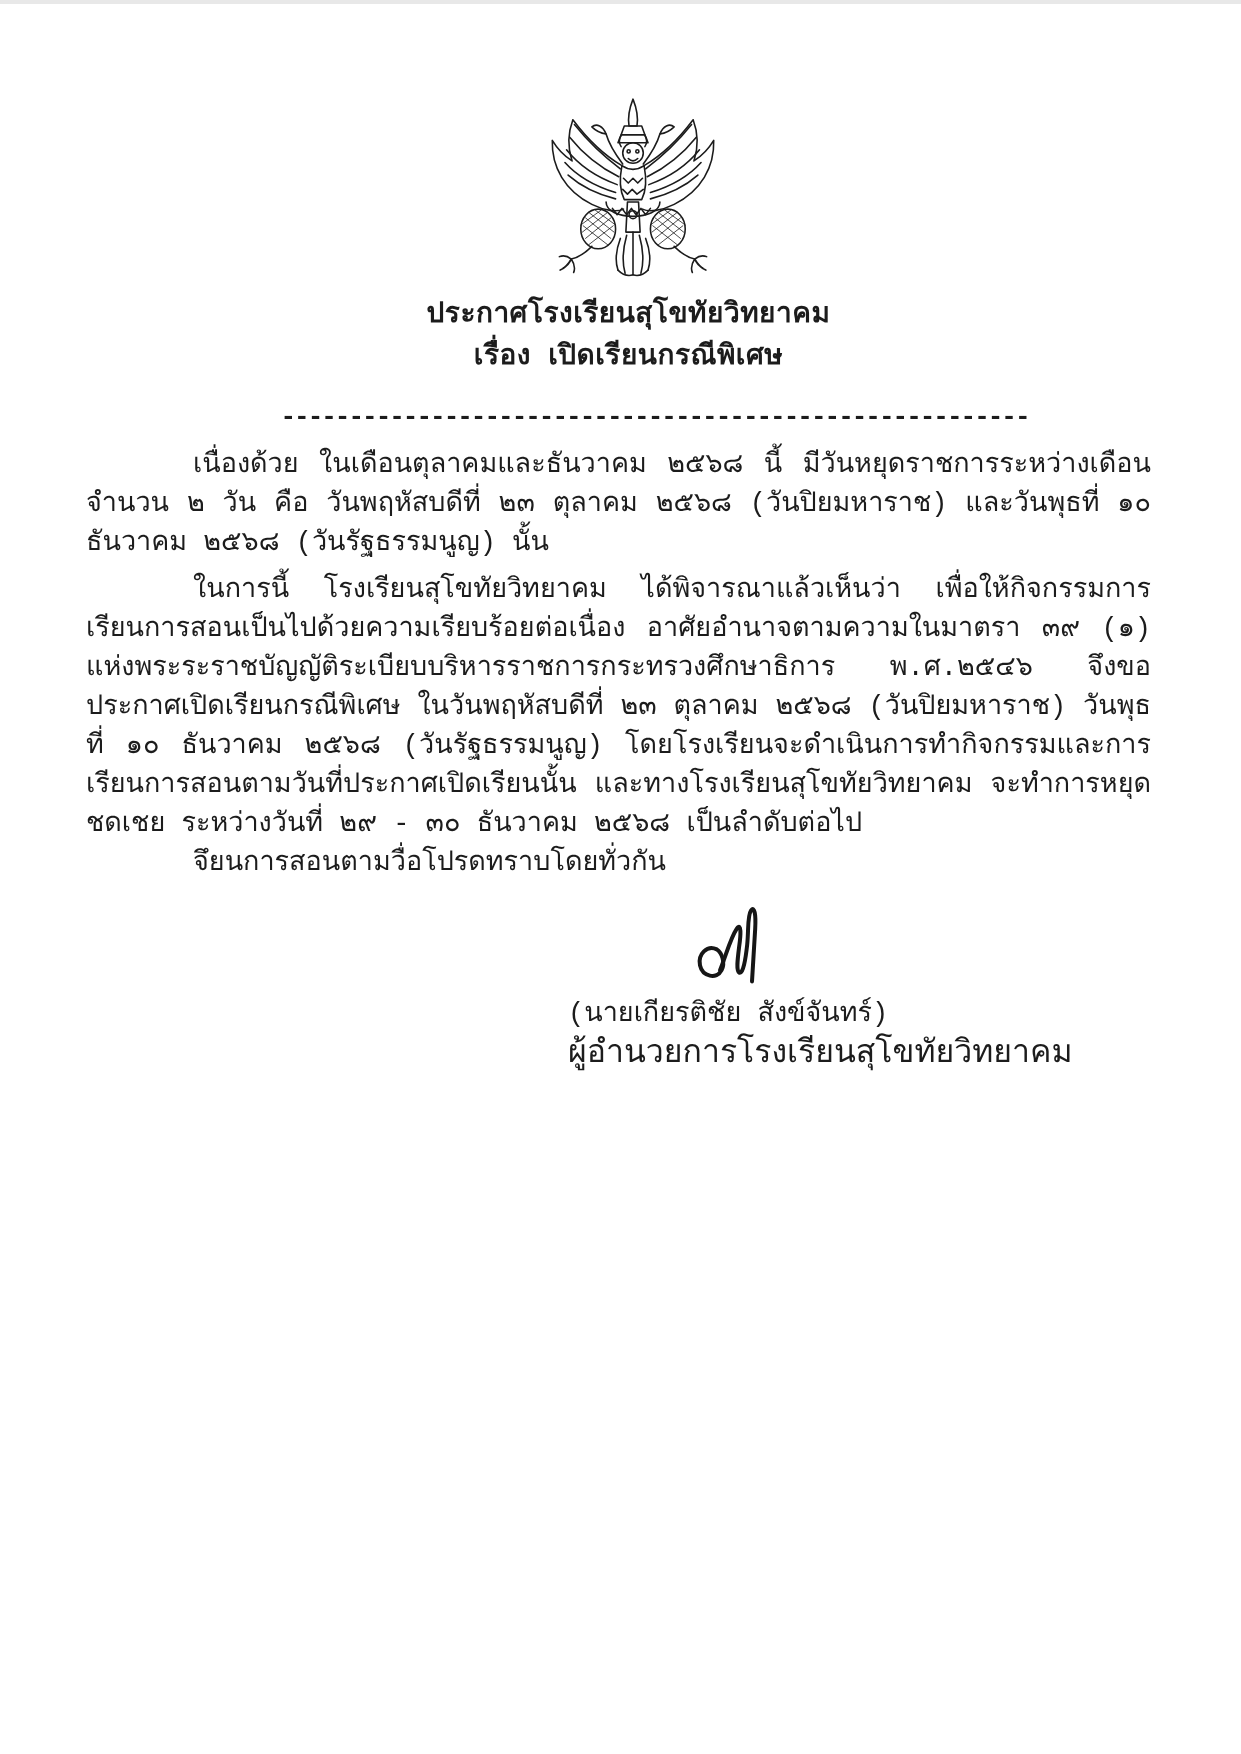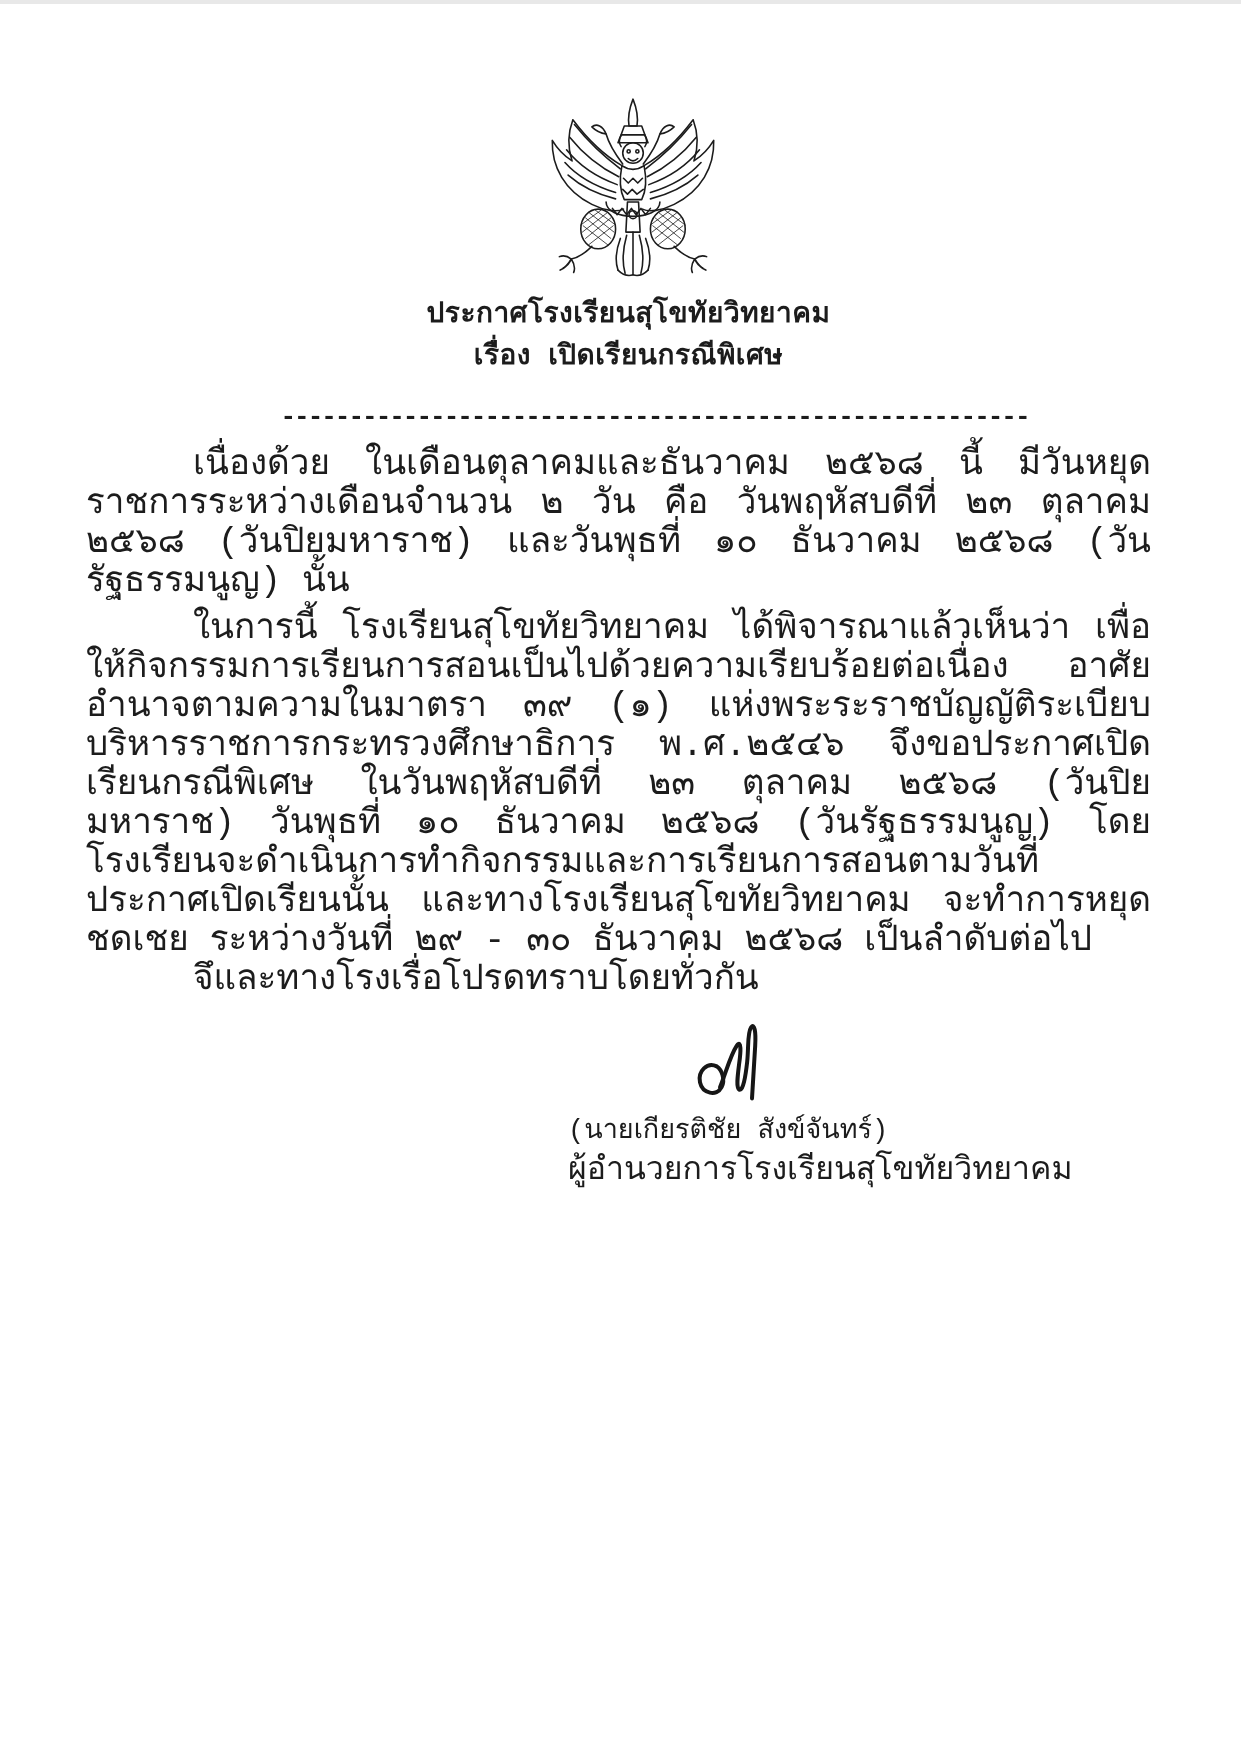--- a/index.html
+++ b/index.html
@@ -36,21 +36,21 @@
     text-align: center;
     font-weight: bold;
     font-size: 26px;
     line-height: 30px;
     letter-spacing: -2px;
     transform: translateX(34px);
     white-space: nowrap;
   }
   .content {
     margin: 14px 90px 0 86px; 
-    font-size: 35px;
+    font-size: 27px;
     line-height: 39px;
     text-align: justify;
   }
   .content p { margin: 0; }
   .para { text-indent: 107px; }
   .para + .para { margin-top: 8px; }
   .closing { margin-top: 26px; text-indent: 107px; }
   .date-line {
     margin: 56px 0 0 357px;
     font-size: 27px;
@@ -137,21 +137,21 @@
   <div class="title-block">
     <div class="title-line">ประกาศโรงเรียนสุโขทัยวิทยาคม</div>
     <div class="title-line">เรื่อง  เปิดเรียนกรณีพิเศษ</div>
   </div>
 
   <div class="separator">-------------------------------------------------------</div>
 
   <div class="content">
     <p class="para">เนื่องด้วย ในเดือนตุลาคมและธันวาคม ๒๕๖๘ นี้ มีวันหยุดราชการระหว่างเดือนจำนวน ๒ วัน คือ วันพฤหัสบดีที่ ๒๓ ตุลาคม ๒๕๖๘ (วันปิยมหาราช) และวันพุธที่ ๑๐ ธันวาคม ๒๕๖๘ (วันรัฐธรรมนูญ) นั้น</p>
     <p class="para">ในการนี้ โรงเรียนสุโขทัยวิทยาคม ได้พิจารณาแล้วเห็นว่า เพื่อให้กิจกรรมการเรียนการสอนเป็นไปด้วยความเรียบร้อยต่อเนื่อง อาศัยอำนาจตามความในมาตรา ๓๙ (๑) แห่งพระระราชบัญญัติระเบียบบริหารราชการกระทรวงศึกษาธิการ พ.ศ.๒๕๔๖ จึงขอประกาศเปิดเรียนกรณีพิเศษ ในวันพฤหัสบดีที่ ๒๓ ตุลาคม ๒๕๖๘ (วันปิยมหาราช) วันพุธที่ ๑๐ ธันวาคม ๒๕๖๘ (วันรัฐธรรมนูญ) โดยโรงเรียนจะดำเนินการทำกิจกรรมและการเรียนการสอนตามวันที่ประกาศเปิดเรียนนั้น และทางโรงเรียนสุโขทัยวิทยาคม จะทำการหยุดชดเชย ระหว่างวันที่ ๒๙ - ๓๐ ธันวาคม ๒๕๖๘ เป็นลำดับต่อไป</p>
-    <p class="closing">จึและทางโรงเรื่อโปรดทราบโดยทั่วกัน</p>
+    <p class="closing">จึยนการสอนตามวื่อโปรดทราบโดยทั่วกัน</p>
   </div>
 
 
   <div class="signature-block">
     <svg viewBox="0 0 100 110" width="80" height="88" fill="none" stroke="#161616" stroke-width="5" stroke-linecap="round" stroke-linejoin="round">
       <path d="M36 58 C24 52 12 64 15 78 C18 92 36 96 42 84 C47 74 42 62 36 58 Z"></path>
       <path d="M40 84 C48 64 53 44 61 32 C67 24 66 40 64 54 C62 70 60 84 64 87 C69 89 72 70 74 52 C76 32 74 16 79 9 C83 4 85 14 84 32 L80 98"></path>
     </svg>
     <div class="sig-name">(นายเกียรติชัย  สังข์จันทร์)</div>
     <div class="sig-title">ผู้อำนวยการโรงเรียนสุโขทัยวิทยาคม</div>

